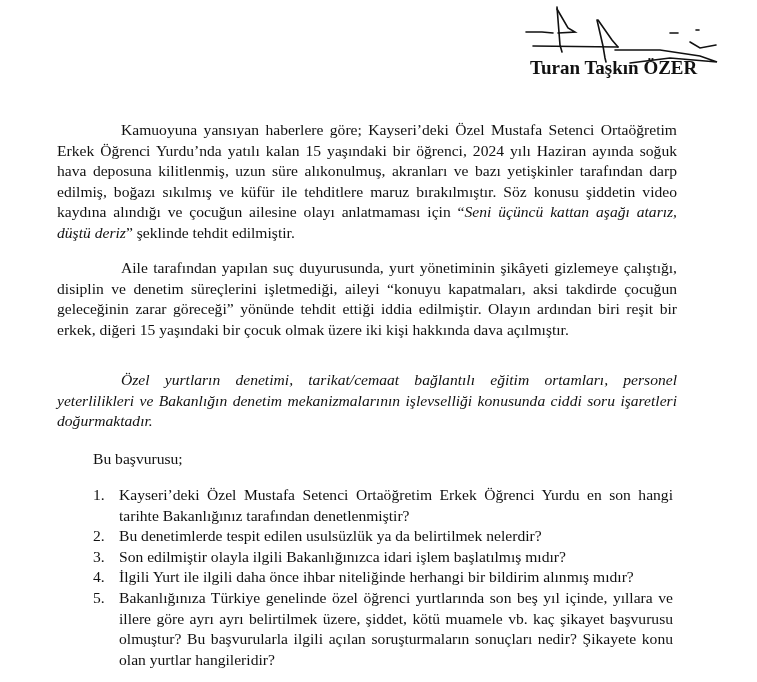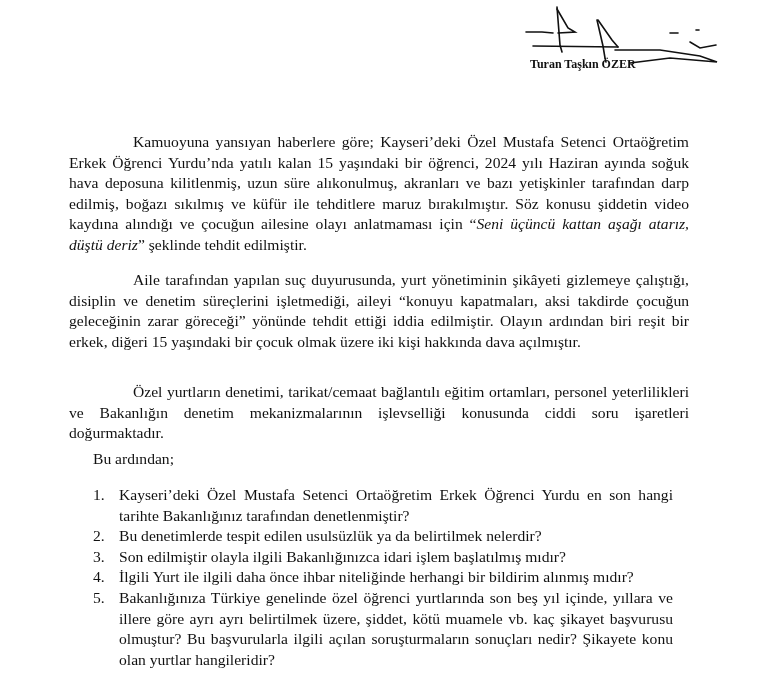--- a/index.html
+++ b/index.html
@@ -8,34 +8,34 @@
     font-family: "Liberation Serif", "DejaVu Serif", serif;
     color: #111111;
     font-size: 15.6px;
   }
   .page { position: absolute; left: 0; top: 0; width: 757px; height: 682px; }
 
   .signature-block { position: absolute; left: 500px; top: 0; width: 257px; height: 100px; }
   .signature-svg { position: absolute; left: 0; top: 0; width: 257px; height: 100px; }
   .signer-name {
     position: absolute; left: 30px; top: 57px;
-    font-weight: bold; font-size: 12px; white-space: nowrap; text-align: right;
+    font-weight: bold; font-size: 19px; white-space: nowrap; text-align: right;
   }
   .signer-title {
     position: absolute; left: 30px; top: 76px;
     font-weight: bold; font-size: 15.6px; white-space: nowrap;
   }
 
   .body-text { position: absolute; left: 53px; width: 620px; line-height: 20.6px; }
   .para {
-    text-align: justify; text-indent: 64px; margin: 16px;
+    text-align: justify; text-indent: 64px; margin: 4px;
   }
   .para-1 { top: 116px; }
   .para-2 { top: 254px; }
-  .para-3 { top: 366px; }
+  .para-3 { top: 366px; font-style: italic; }
   .context-line { position: absolute; left: 93px; top: 450px; }
 
   .question-list {
     position: absolute; left: 93px; top: 485px; width: 580px;
     margin: 0; padding: 0; list-style: none; line-height: 20.6px;
   }
   .question-item { position: relative; padding-left: 26px; text-align: justify; }
   .q-num { position: absolute; left: 0; top: 0; }
   .q-text { display: block; font-family: Liberation Serif, serif; }
   .justify-last::after { content: ""; display: inline-block; width: 100%; }
@@ -63,21 +63,21 @@
     </svg>
     <div class="signer-name">Turan Taşkın ÖZER</div>
   </div>
 
   <p class="body-text para para-1"><span>Kamuoyuna yansıyan haberlere göre; Kayseri’deki Özel Mustafa Setenci Ortaöğretim Erkek Öğrenci Yurdu’nda yatılı kalan 15 yaşındaki bir öğrenci, 2024 yılı Haziran ayında soğuk hava deposuna kilitlenmiş, uzun süre alıkonulmuş, akranları ve bazı yetişkinler tarafından darp edilmiş, boğazı sıkılmış ve küfür ile tehditlere maruz bırakılmıştır. Söz konusu şiddetin video kaydına alındığı ve çocuğun ailesine olayı anlatmaması için “</span><i>Seni üçüncü kattan aşağı atarız, düştü deriz</i><span>” şeklinde tehdit edilmiştir.</span></p>
 
   <p class="body-text para para-2">Aile tarafından yapılan suç duyurusunda, yurt yönetiminin şikâyeti gizlemeye çalıştığı, disiplin ve denetim süreçlerini işletmediği, aileyi “konuyu kapatmaları, aksi takdirde çocuğun geleceğinin zarar göreceği” yönünde tehdit ettiği iddia edilmiştir. Olayın ardından biri reşit bir erkek, diğeri 15 yaşındaki bir çocuk olmak üzere iki kişi hakkında dava açılmıştır.</p>
 
   <p class="body-text para para-3 justify-last"><span>Özel yurtların denetimi, tarikat/cemaat bağlantılı eğitim ortamları, personel yeterlilikleri ve Bakanlığın denetim mekanizmalarının işlevselliği konusunda ciddi soru işaretleri doğurmaktadır.</span></p>
 
-  <div class="context-line">Bu ardından;</div>
+  <div class="context-line">Bu başvurusu;</div>
 
   <ol class="question-list">
     <li class="question-item">
       <span class="q-num">1.</span>
       <span class="q-text">Kayseri’deki Özel Mustafa Setenci Ortaöğretim Erkek Öğrenci Yurdu en son hangi tarihte Bakanlığınız tarafından denetlenmiştir?</span>
     </li>
     <li class="question-item">
       <span class="q-num">2.</span>
       <span class="q-text">Bu denetimlerde tespit edilen usulsüzlük ya da belirtilmek nelerdir?</span>
     </li>

